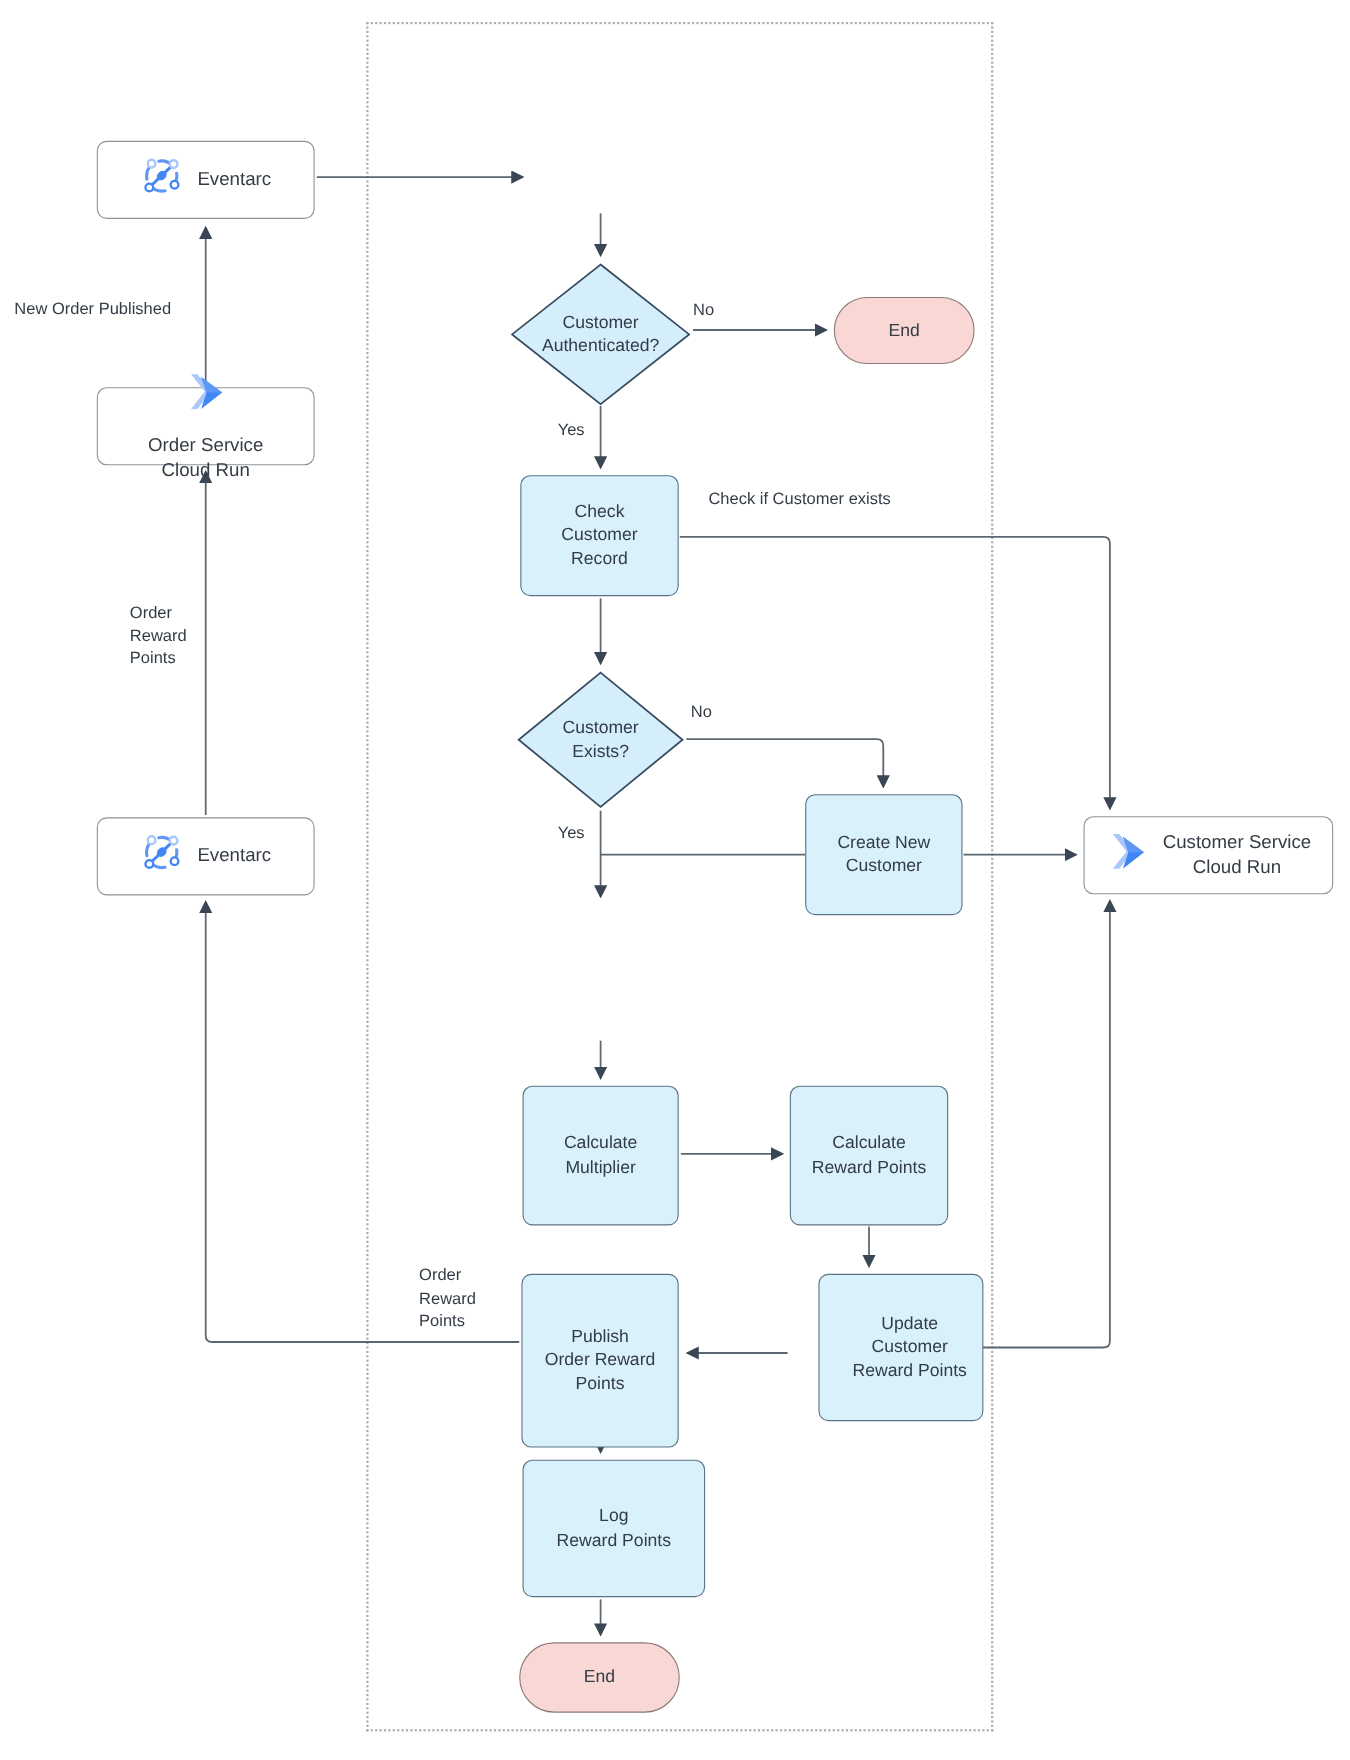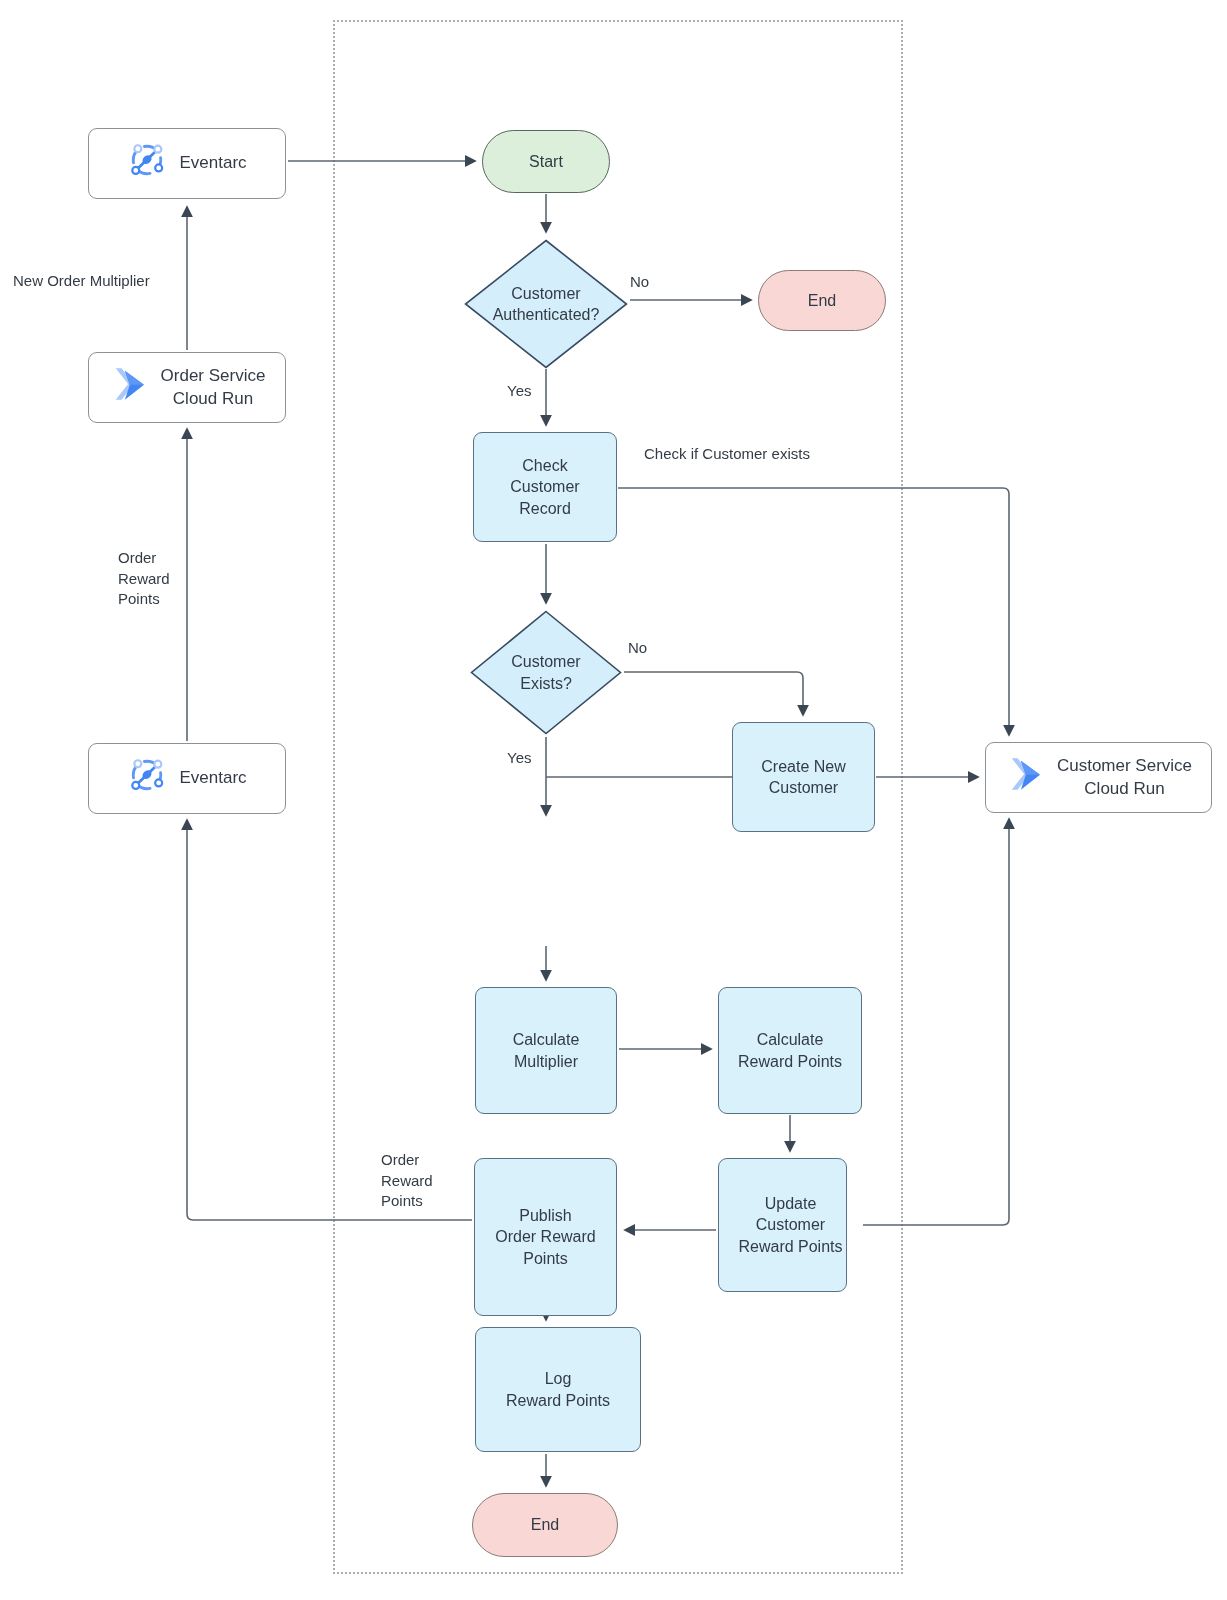--- a/index.html
+++ b/index.html
@@ -93,21 +93,21 @@
         <ellipse cx="24" cy="23.5" rx="6" ry="4.6" fill="#4285f4" transform="rotate(-42 24 23.5)"></ellipse>
         <circle cx="13" cy="10.5" r="4.2" fill="#fff" stroke="#a8c7fa" stroke-width="2.6"></circle>
         <circle cx="37" cy="11" r="4.2" fill="#fff" stroke="#a8c7fa" stroke-width="2.6"></circle>
         <circle cx="10.5" cy="36.5" r="4.2" fill="#fff" stroke="#4285f4" stroke-width="2.6"></circle>
         <circle cx="38" cy="33.5" r="4.2" fill="#fff" stroke="#4285f4" stroke-width="2.6"></circle>
       </svg>
     </span>
     <span class="lbl">Eventarc</span>
   </div>
 
-  <div class="node service" style="left:88px;top:352px;width:198px;height:71px;">
+  <div class="node service" style="left:88px;top:352px;width:198px;height:71px;flex-direction:column;">
     <span>
       <svg width="40" height="40" viewBox="0 0 48 48">
         <polygon points="8,5 15,5 30,24 15,43 8,43 23,24" fill="#a8c7fa"></polygon>
         <polygon points="19,8 42,25 19,43 25,25" fill="#4285f4"></polygon>
         <polygon points="19,8 42,25 25,25" fill="#5e97f6"></polygon>
       </svg>
     </span>
     <span class="lbl">Order Service
 Cloud Run</span>
   </div>
@@ -132,23 +132,20 @@
       <svg width="40" height="40" viewBox="0 0 48 48">
         <polygon points="8,5 15,5 30,24 15,43 8,43 23,24" fill="#a8c7fa"></polygon>
         <polygon points="19,8 42,25 19,43 25,25" fill="#4285f4"></polygon>
         <polygon points="19,8 42,25 25,25" fill="#5e97f6"></polygon>
       </svg>
     </span>
     <span class="lbl">Customer Service
 Cloud Run</span>
   </div>
 
-  <div class="node pill start" style="left:482px;top:130px;width:128px;height:63px;">
-    <span class="lbl">Start</span>
-  </div>
 
   <div class="node diamond" style="left:464px;top:239px;width:164px;height:130px;">
     <svg width="164" height="130" viewBox="0 0 164 130">
       <polygon points="82,1.5 162.5,65 82,128.5 1.5,65" fill="var(--color-decision-fill)" stroke="var(--color-decision-stroke)" stroke-width="1.6"></polygon>
     </svg>
     <span class="lbl">Customer
 Authenticated?</span>
   </div>
 
   <div class="node pill endn" style="left:758px;top:270px;width:128px;height:61px;">
@@ -178,42 +175,42 @@
   <div class="node process" style="left:475px;top:987px;width:142px;height:127px;">
     <span class="lbl">Calculate
 Multiplier</span>
   </div>
 
   <div class="node process" style="left:718px;top:987px;width:144px;height:127px;">
     <span class="lbl">Calculate
 Reward Points</span>
   </div>
 
-  <div class="node process" style="left:718px;top:1158px;width:129px;height:134px;padding-left:16px;">
+  <div class="node process" style="left:744px;top:1158px;width:150px;height:134px;padding-left:16px;">
     <span class="lbl">Update
 Customer
 Reward Points</span>
   </div>
 
   <div class="node process" style="left:474px;top:1158px;width:143px;height:158px;">
     <span class="lbl">Publish
 Order Reward
 Points</span>
   </div>
 
   <div class="node process" style="left:475px;top:1327px;width:166px;height:125px;">
     <span class="lbl">Log
 Reward Points</span>
   </div>
 
   <div class="node pill endn" style="left:472px;top:1493px;width:146px;height:64px;">
     <span class="lbl">End</span>
   </div>
 
-  <div class="edge-label" style="left:13px;top:271px;">New Order Multiplier</div>
+  <div class="edge-label" style="left:13px;top:271px;">New Order Published</div>
   <div class="edge-label" style="left:118px;top:548px;">Order
 Reward
 Points</div>
   <div class="edge-label" style="left:381px;top:1150px;">Order
 Reward
 Points</div>
   <div class="edge-label" style="left:630px;top:272px;">No</div>
   <div class="edge-label" style="left:507px;top:381px;">Yes</div>
   <div class="edge-label" style="left:644px;top:444px;text-align:center;">Check if Customer exists</div>
   <div class="edge-label" style="left:628px;top:638px;">No</div>

